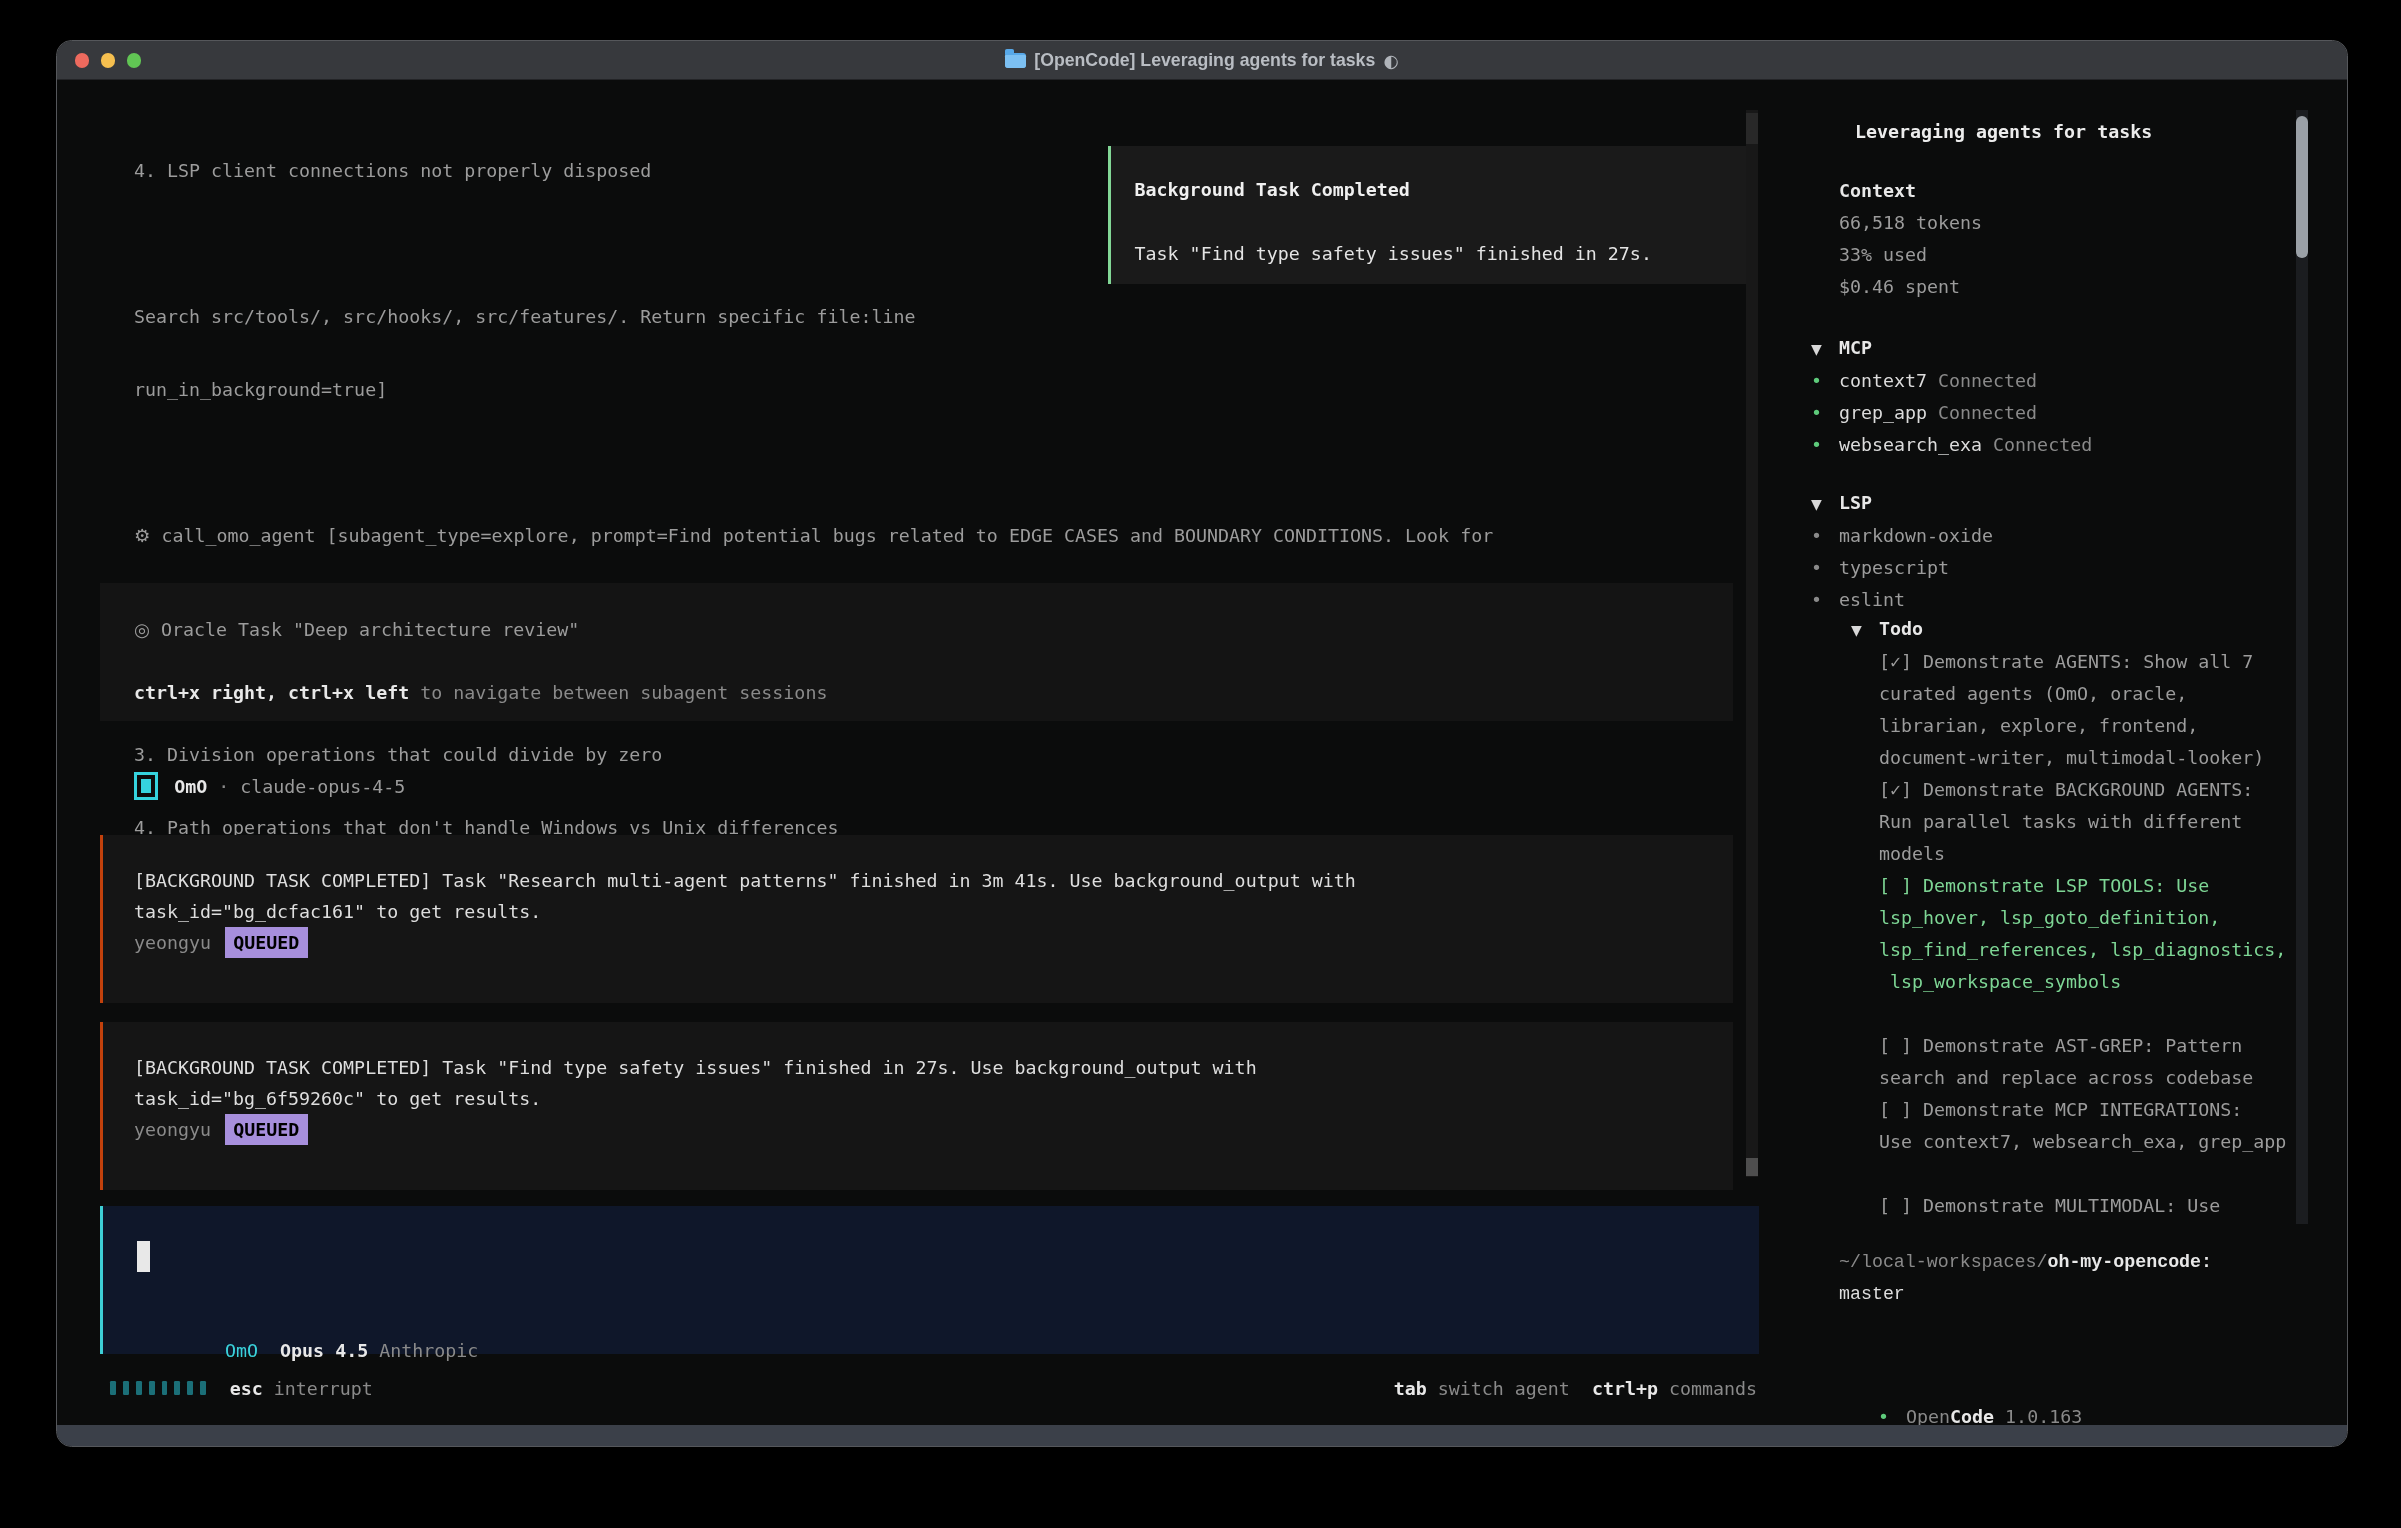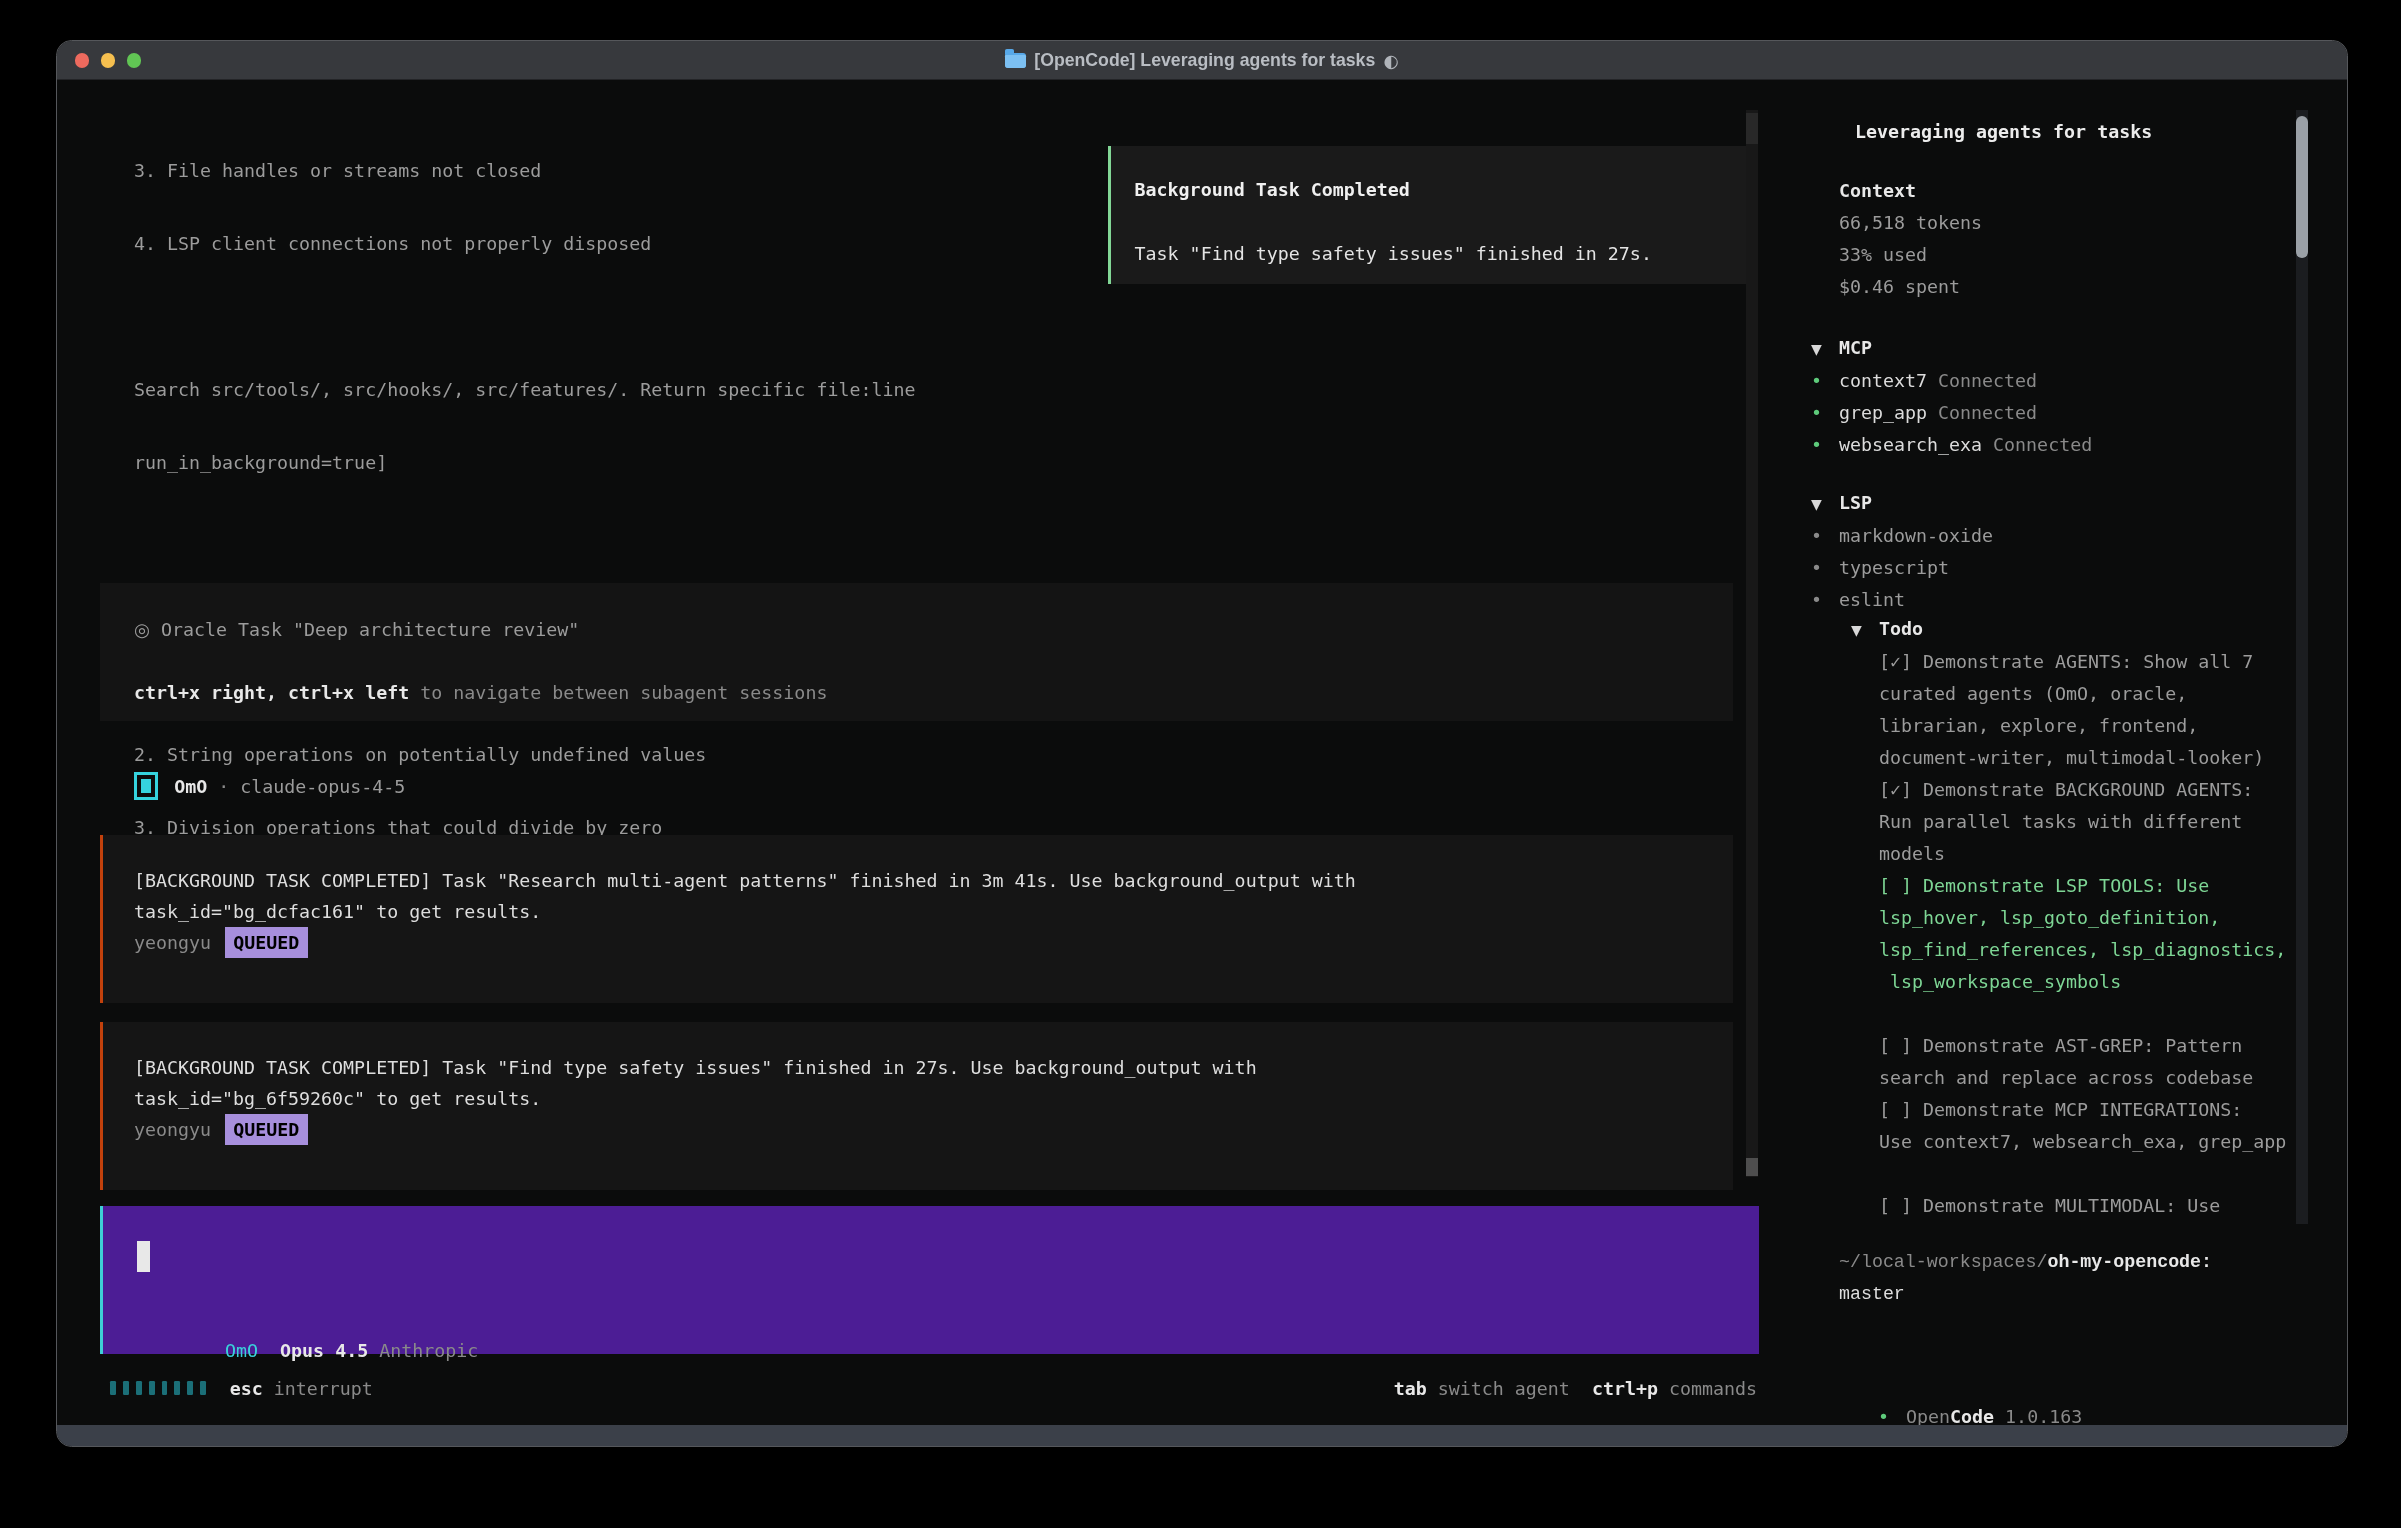--- a/index.html
+++ b/index.html
@@ -46,21 +46,21 @@
   .agent-box{width:17.7px;height:22.5px;border:3px solid #35d3de;margin-right:16.5px;display:flex;align-items:center;justify-content:center;}
   .agent-box .fill{width:10.6px;height:14px;background:#35d3de;}
   
   .task{position:absolute;left:43px;width:1633px;height:168px;background:#151515;
         border-left:3px solid #c2410c;box-sizing:border-box;}
   .task.t1{top:794px;} .task.t2{top:981px;}
   .task .lines{position:absolute;left:31px;top:30px;}
   .task .lines .line{color:#dedede;}
   .badge{display:inline-block;background:#a78fdc;color:#000000;font-weight:bold;padding:0 8.3px;margin-left:14px;}
   
-  .inputbox{position:absolute;left:43px;top:1165px;width:1659px;height:148px;background:#4c1d95;
+  .inputbox{position:absolute;left:43px;top:1165px;width:1659px;height:148px;background:#0f172a;
             border-left:3px solid #3ecfd6;box-sizing:border-box;}
   .cursor{position:absolute;left:34px;top:35px;width:13px;height:31px;background:#e8e8e8;}
   .input-meta{position:absolute;left:34px;top:97px;line-height:32px;white-space:pre;}
   
   .status-left{position:absolute;left:53px;top:1331px;height:32px;display:flex;align-items:center;white-space:pre;}
   .dots{display:flex;align-items:center;gap:7px;margin-right:23.6px;}
   .dot{width:5.9px;height:14px;background:#1b6f78;border-radius:1.2px;display:inline-block;}
   .status-right{position:absolute;right:590px;top:1331px;height:32px;display:flex;align-items:center;white-space:pre;}
   
   .m-track{position:absolute;left:1689px;top:69px;width:12.4px;height:1067px;background:#181818;}
@@ -99,21 +99,20 @@
         <span class="tl green"></span>
       </div>
       <div class="title-center">
         <span class="folder"></span>
         <span>[OpenCode] Leveraging agents for tasks</span>
         <span class="half-circle">◐</span>
       </div>
     </div>
 
     <div class="out">
-      <div class="line">3. File handles or streams not closed</div>
       <div class="line">4. LSP client connections not properly disposed</div>
       <div class="line"></div>
       <div class="line">Search src/tools/, src/hooks/, src/features/. Return specific file:line</div>
       <div class="line">run_in_background=true]</div>
       <div class="line"></div>
       <div class="line"><span class="gear">⚙</span><span> call_omo_agent [subagent_type=explore, prompt=Find potential bugs related to EDGE CASES and BOUNDARY CONDITIONS. Look for</span></div>
       <div class="line">1. Array access without bounds checking</div>
       <div class="line">2. String operations on potentially undefined values</div>
       <div class="line">3. Division operations that could divide by zero</div>
       <div class="line">4. Path operations that don't handle Windows vs Unix differences</div>

